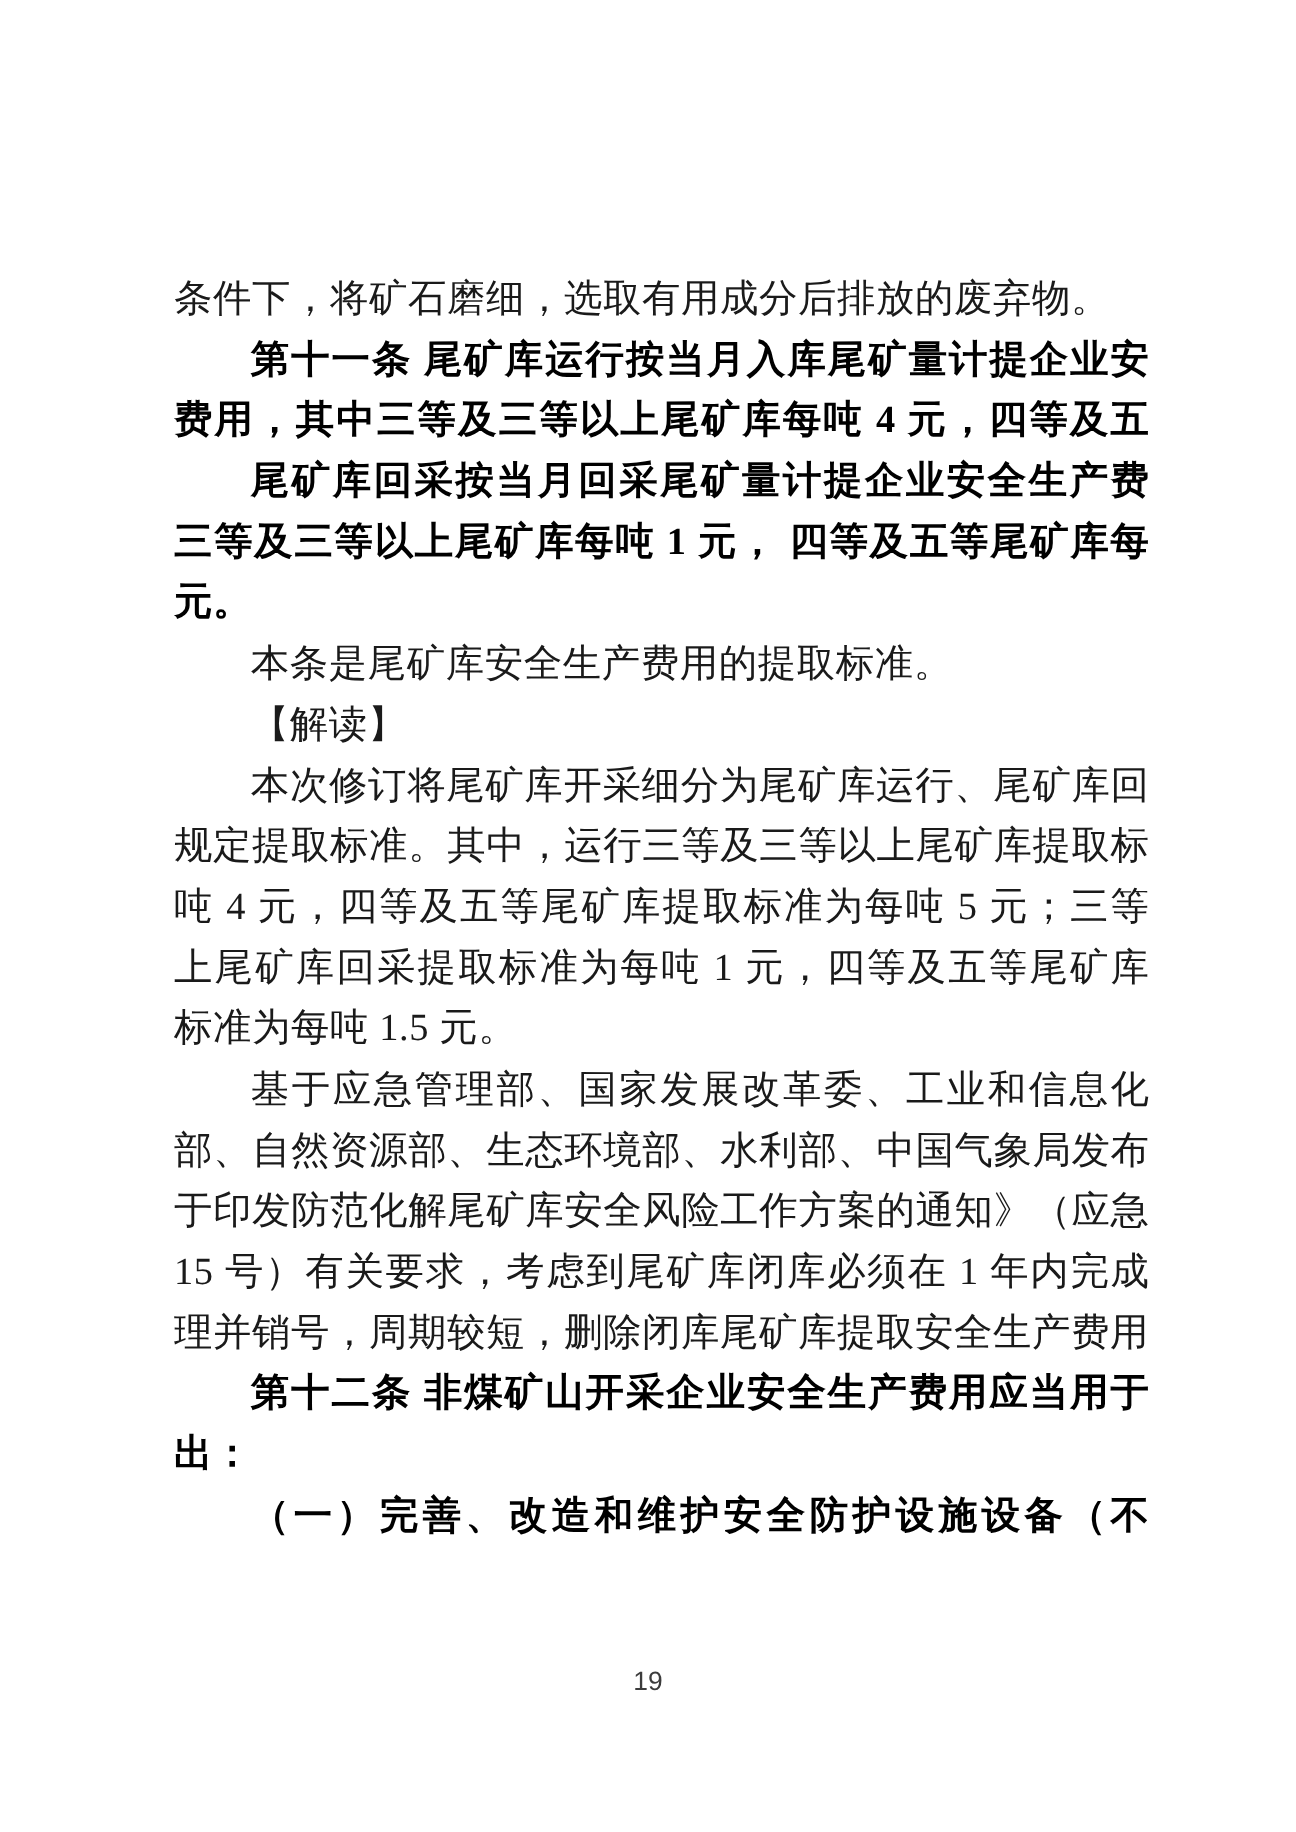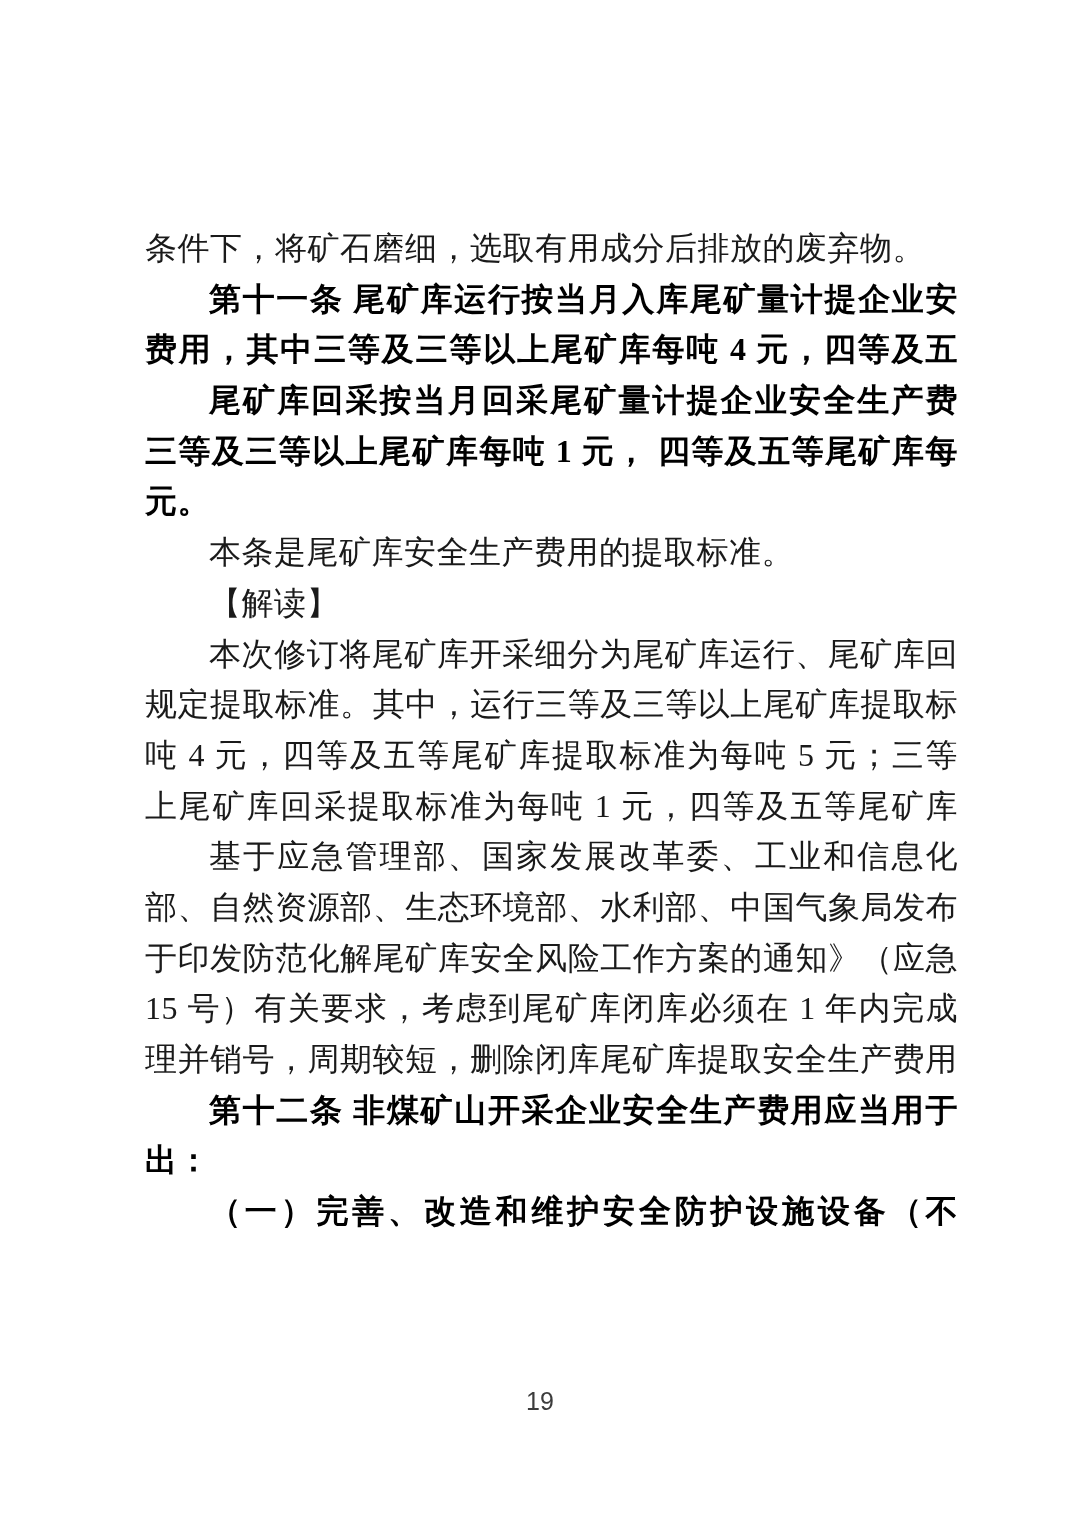--- a/index.html
+++ b/index.html
@@ -43,21 +43,21 @@
     text-align: justify;
     text-align-last: justify;
     text-justify: inter-character;
   }
   .page-number {
     position: absolute;
     top: 1388px;
     left: 0;
     width: 100%;
     text-align: center;
-    font-size: 25px;
+    font-size: 22px;
     line-height: 26px;
     color: #3c3c3c;
     font-family: "Liberation Sans", "DejaVu Sans", sans-serif;
   }
 </style>
 </head>
 <body>
 
 <div class="page">
   <div class="doc-body">
@@ -66,20 +66,21 @@
       <div class="line bold justify">费用，其中三等及三等以上尾矿库每吨 4 元，四等及五等尾矿库</div>
       <div class="line bold indent justify">尾矿库回采按当月回采尾矿量计提企业安全生产费用，其中</div>
       <div class="line bold justify">三等及三等以上尾矿库每吨 1 元， 四等及五等尾矿库每吨 1.5</div>
       <div class="line bold">元。</div>
       <div class="line indent">本条是尾矿库安全生产费用的提取标准。</div>
       <div class="line indent">【解读】</div>
       <div class="line indent justify">本次修订将尾矿库开采细分为尾矿库运行、尾矿库回采两类</div>
       <div class="line justify">规定提取标准。其中，运行三等及三等以上尾矿库提取标准为每</div>
       <div class="line justify">吨 4 元，四等及五等尾矿库提取标准为每吨 5 元；三等及三等以</div>
       <div class="line justify">上尾矿库回采提取标准为每吨 1 元，四等及五等尾矿库回采提取</div>
+      <div class="line">标准为每吨 1.5 元。</div>
       <div class="line indent justify">基于应急管理部、国家发展改革委、工业和信息化部、财政</div>
       <div class="line justify">部、自然资源部、生态环境部、水利部、中国气象局发布的《关</div>
       <div class="line justify">于印发防范化解尾矿库安全风险工作方案的通知》（应急〔2020〕</div>
       <div class="line justify">15 号）有关要求，考虑到尾矿库闭库必须在 1 年内完成闭库治</div>
       <div class="line">理并销号，周期较短，删除闭库尾矿库提取安全生产费用要求。</div>
       <div class="line bold indent justify">第十二条 非煤矿山开采企业安全生产费用应当用于以下支</div>
       <div class="line bold">出：</div>
       <div class="line bold indent justify">（一）完善、改造和维护安全防护设施设备（不含“三同时”</div>
     </div>
   <div class="page-number">19</div>

